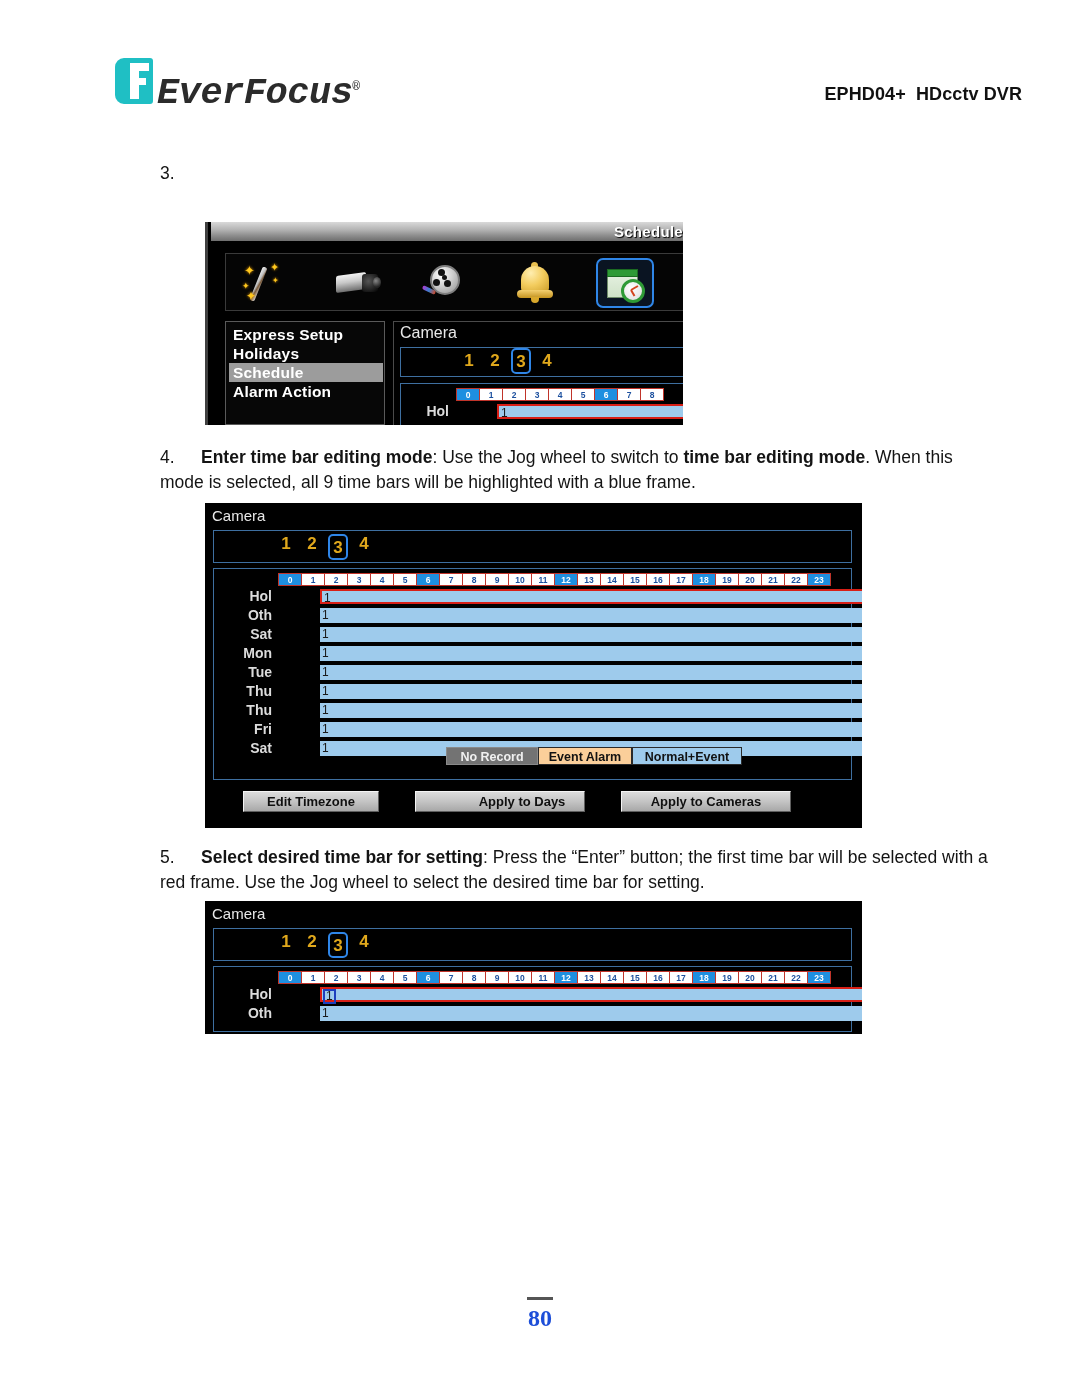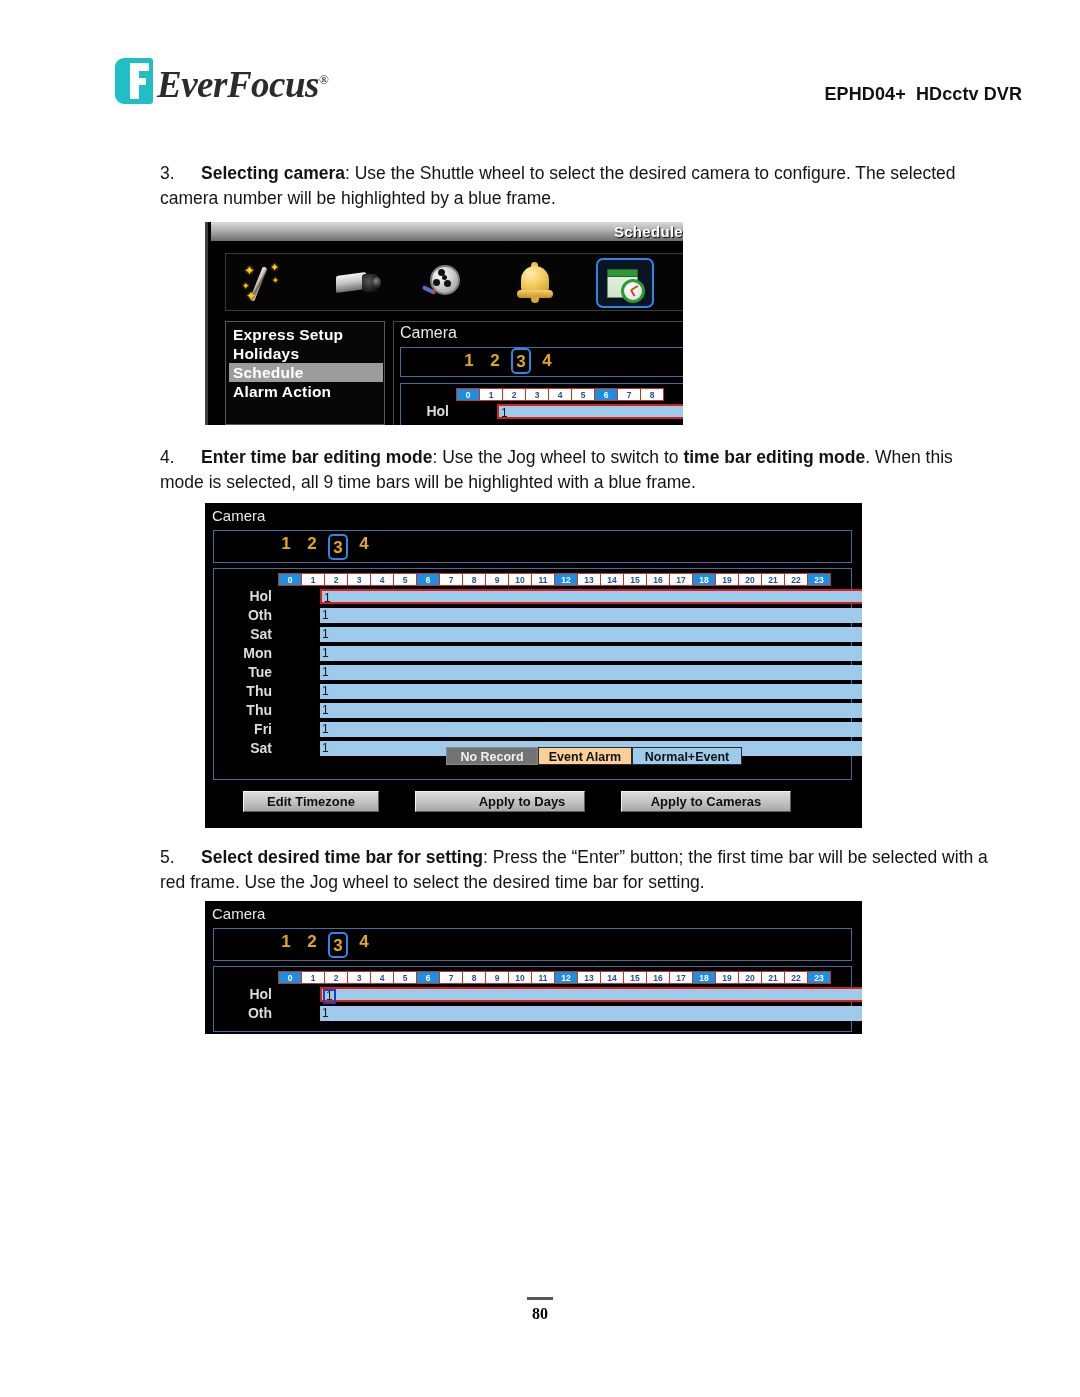--- a/index.html
+++ b/index.html
@@ -53,27 +53,27 @@
     width: 19px; height: 8px;
     background: #ffffff;
   }
   .logo-mark .lm-arm2 {
     position: absolute;
     left: 15px; top: 20px;
     width: 16px; height: 7px;
     background: #ffffff;
   }
   .logo-text {
-    font-family: Liberation Serif, serif;
+    font-family: Liberation Mono, monospace;
     font-style: italic;
     font-weight: bold;
     font-size: 37px;
     letter-spacing: -0.5px;
     color: #2b2b2b;
-    line-height: 44px;
+    line-height: 58px;
     position: relative;
   }
   .logo-reg {
     font-size: 13px;
     vertical-align: super;
     font-style: normal;
     font-weight: normal;
     color: #2b2b2b;
   }
   .header-model {
@@ -466,43 +466,42 @@
     text-align: center;
   }
   .footer-rule {
     width: 26px; height: 3px;
     background: #555;
     margin: 0 auto 5px auto;
   }
   .footer-num {
     font-family: "Liberation Serif", serif;
     font-weight: bold;
-    font-size: 16px;
-    color: #000000;
+    font-size: 24px;
+    color: #1d4ed8;
   }
 </style>
 </head>
 <body>
 
 <div class="page-header">
   <div class="logo-wrap">
     <div class="logo-mark">
       <div class="lm-body"></div>
       <div class="lm-stem"></div>
       <div class="lm-arm1"></div>
       <div class="lm-arm2"></div>
     </div>
     <div class="logo-text"><span>EverFocus</span><span class="logo-reg">®</span></div>
   </div>
   <div class="header-model">EPHD04+  HDcctv DVR</div>
 </div>
 
 <div class="step" id="step3">
   <span class="num">3.</span>
-  <span class="body"><b>Selecting camera</b><span>: Use the Shuttle wheel to select the desired camera to configure. The selected camera number will be highlighted by a blue frame.</span></span>
 </div>
 
 <div class="shot" id="shot1">
   <div class="titlebar">
     <span class="titlebar-label">Schedule</span>
   </div>
 
   <div class="icon-strip">
     <div class="icon-cell" style="left:14px;">
       <div class="ic wand-stick"></div>

